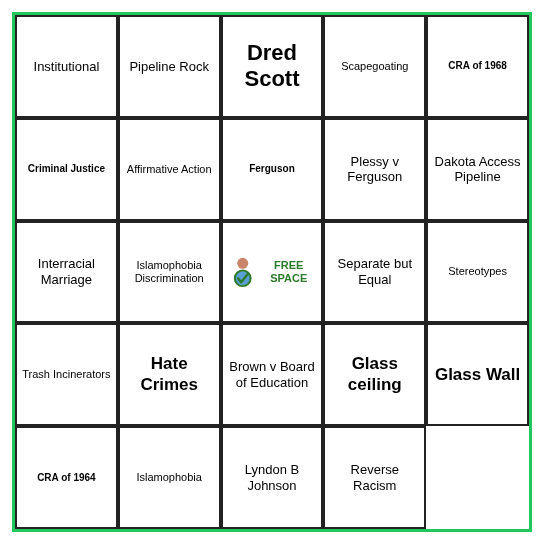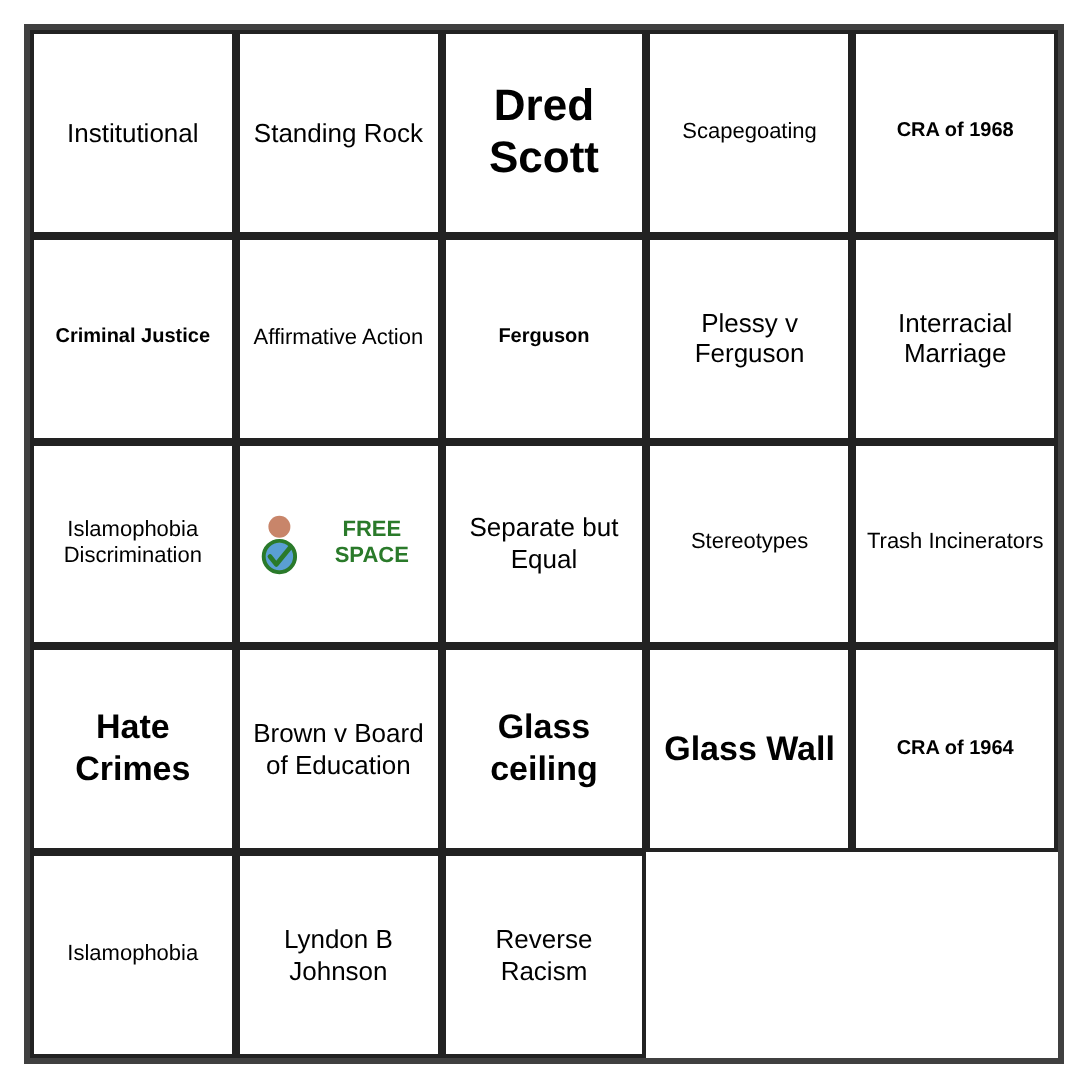--- a/index.html
+++ b/index.html
@@ -6,21 +6,21 @@
     body {
       background: #fff;
       display: flex;
       justify-content: center;
       align-items: center;
       width: 544px;
       height: 544px;
       font-family: Arial, sans-serif;
     }
     .bingo-board {
-      border: 3px solid #404040;
+      border: 3px solid #22c55e;
       width: 520px;
       height: 520px;
       display: grid;
       grid-template-columns: repeat(5, 1fr);
       grid-template-rows: repeat(5, 1fr);
     }
     .cell {
       border: 2px solid #222;
       display: flex;
       align-items: center;
@@ -59,28 +59,29 @@
     .free-space-icon {
       width: 38px;
       height: 38px;
     }
   </style>
 </head>
 <body>
 
 <div class="bingo-board">
 <div class="cell">Institutional</div>
-    <div class="cell">Standing Rock</div>
+    <div class="cell">Pipeline Rock</div>
     <div class="cell large-text">Dred Scott</div>
     <div class="cell small-text">Scapegoating</div>
     <div class="cell medium-text">CRA of 1968</div>
     <div class="cell medium-text">Criminal Justice</div>
     <div class="cell small-text">Affirmative Action</div>
     <div class="cell medium-text">Ferguson</div>
     <div class="cell">Plessy v Ferguson</div>
+    <div class="cell">Dakota Access Pipeline</div>
     <div class="cell">Interracial Marriage</div>
     <div class="cell small-text">Islamophobia Discrimination</div>
     <div class="cell free-space">
       <svg viewBox="0 0 40 40" class="free-space-icon">
       <circle cx="20" cy="9" r="7" fill="#c8856a"></circle>
       <ellipse cx="20" cy="28" rx="11" ry="9" fill="#5a9fd4"></ellipse>
       <circle cx="20" cy="28" r="10" fill="none" stroke="#2a7a2a" stroke-width="2.5"></circle>
       <polyline points="14,28 18,33 27,22" stroke="#2a7a2a" stroke-width="3" fill="none" stroke-linecap="round" stroke-linejoin="round"></polyline>
     </svg>
       <span class="free-space-label">FREE SPACE</span>

